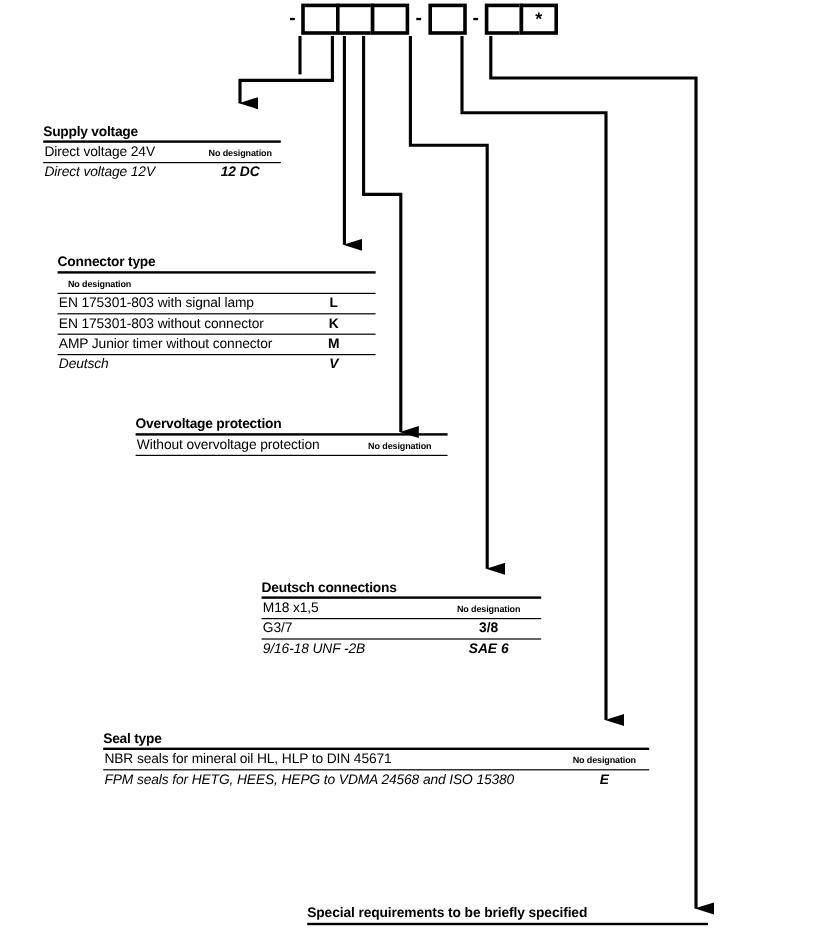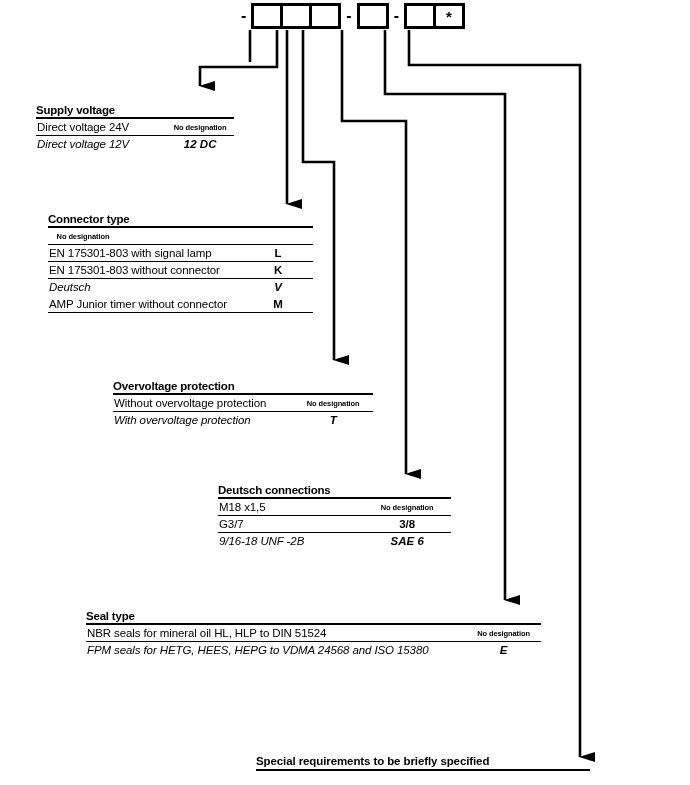--- a/index.html
+++ b/index.html
@@ -107,41 +107,37 @@
         <span class="tcode nodes" style="width:70px;">No designation</span>
       </div>
       <div class="trow">
         <span class="tdesc" style="width:195px;">EN 175301-803 with signal lamp</span>
         <span class="tcode" style="width:70px;">L</span>
       </div>
       <div class="trow">
         <span class="tdesc" style="width:195px;">EN 175301-803 without connector</span>
         <span class="tcode" style="width:70px;">K</span>
       </div>
+      <div class="trow">
+        <span class="tdesc" style="width:195px;">AMP Junior timer without connector</span>
+        <span class="tcode" style="width:70px;">M</span>
+      </div>
       <div class="trow last">
         <span class="tdesc" style="width:195px;">Deutsch</span>
         <span class="tcode" style="width:70px;">V</span>
       </div>
-      <div class="trow">
-        <span class="tdesc" style="width:195px;">AMP Junior timer without connector</span>
-        <span class="tcode" style="width:70px;">M</span>
-      </div>
     </div>
   </div>
 
-  <div class="tbl" style="left:113px;top:380px;width:260px;">
+  <div class="tbl" style="left:113px;top:348px;width:260px;">
     <div class="ttitle">Overvoltage protection</div>
     <div class="rows">
       <div class="trow">
         <span class="tdesc" style="width:180px;">Without overvoltage protection</span>
         <span class="tcode nodes" style="width:80px;">No designation</span>
-      </div>
-      <div class="trow last">
-        <span class="tdesc" style="width:180px;">With overvoltage protection</span>
-        <span class="tcode" style="width:80px;">T</span>
       </div>
     </div>
   </div>
 
   <div class="tbl" style="left:218px;top:484px;width:233px;">
     <div class="ttitle">Deutsch connections</div>
     <div class="rows">
       <div class="trow">
         <span class="tdesc" style="width:145px;">M18 x1,5</span>
         <span class="tcode nodes" style="width:88px;">No designation</span>
@@ -154,21 +150,21 @@
         <span class="tdesc" style="width:145px;">9/16-18 UNF -2B</span>
         <span class="tcode" style="width:88px;">SAE 6</span>
       </div>
     </div>
   </div>
 
   <div class="tbl" style="left:86px;top:610px;width:455px;">
     <div class="ttitle">Seal type</div>
     <div class="rows">
       <div class="trow">
-        <span class="tdesc" style="width:380px;">NBR seals for mineral oil HL, HLP to DIN 51524</span>
+        <span class="tdesc" style="width:380px;">NBR seals for mineral oil HL, HLP to DIN 45671</span>
         <span class="tcode nodes" style="width:75px;">No designation</span>
       </div>
       <div class="trow last">
         <span class="tdesc" style="width:380px;">FPM seals for HETG, HEES, HEPG to VDMA 24568 and ISO 15380</span>
         <span class="tcode" style="width:75px;">E</span>
       </div>
     </div>
   </div>
 
   <div class="noteline" style="left:256px;top:755px;width:334px;">

